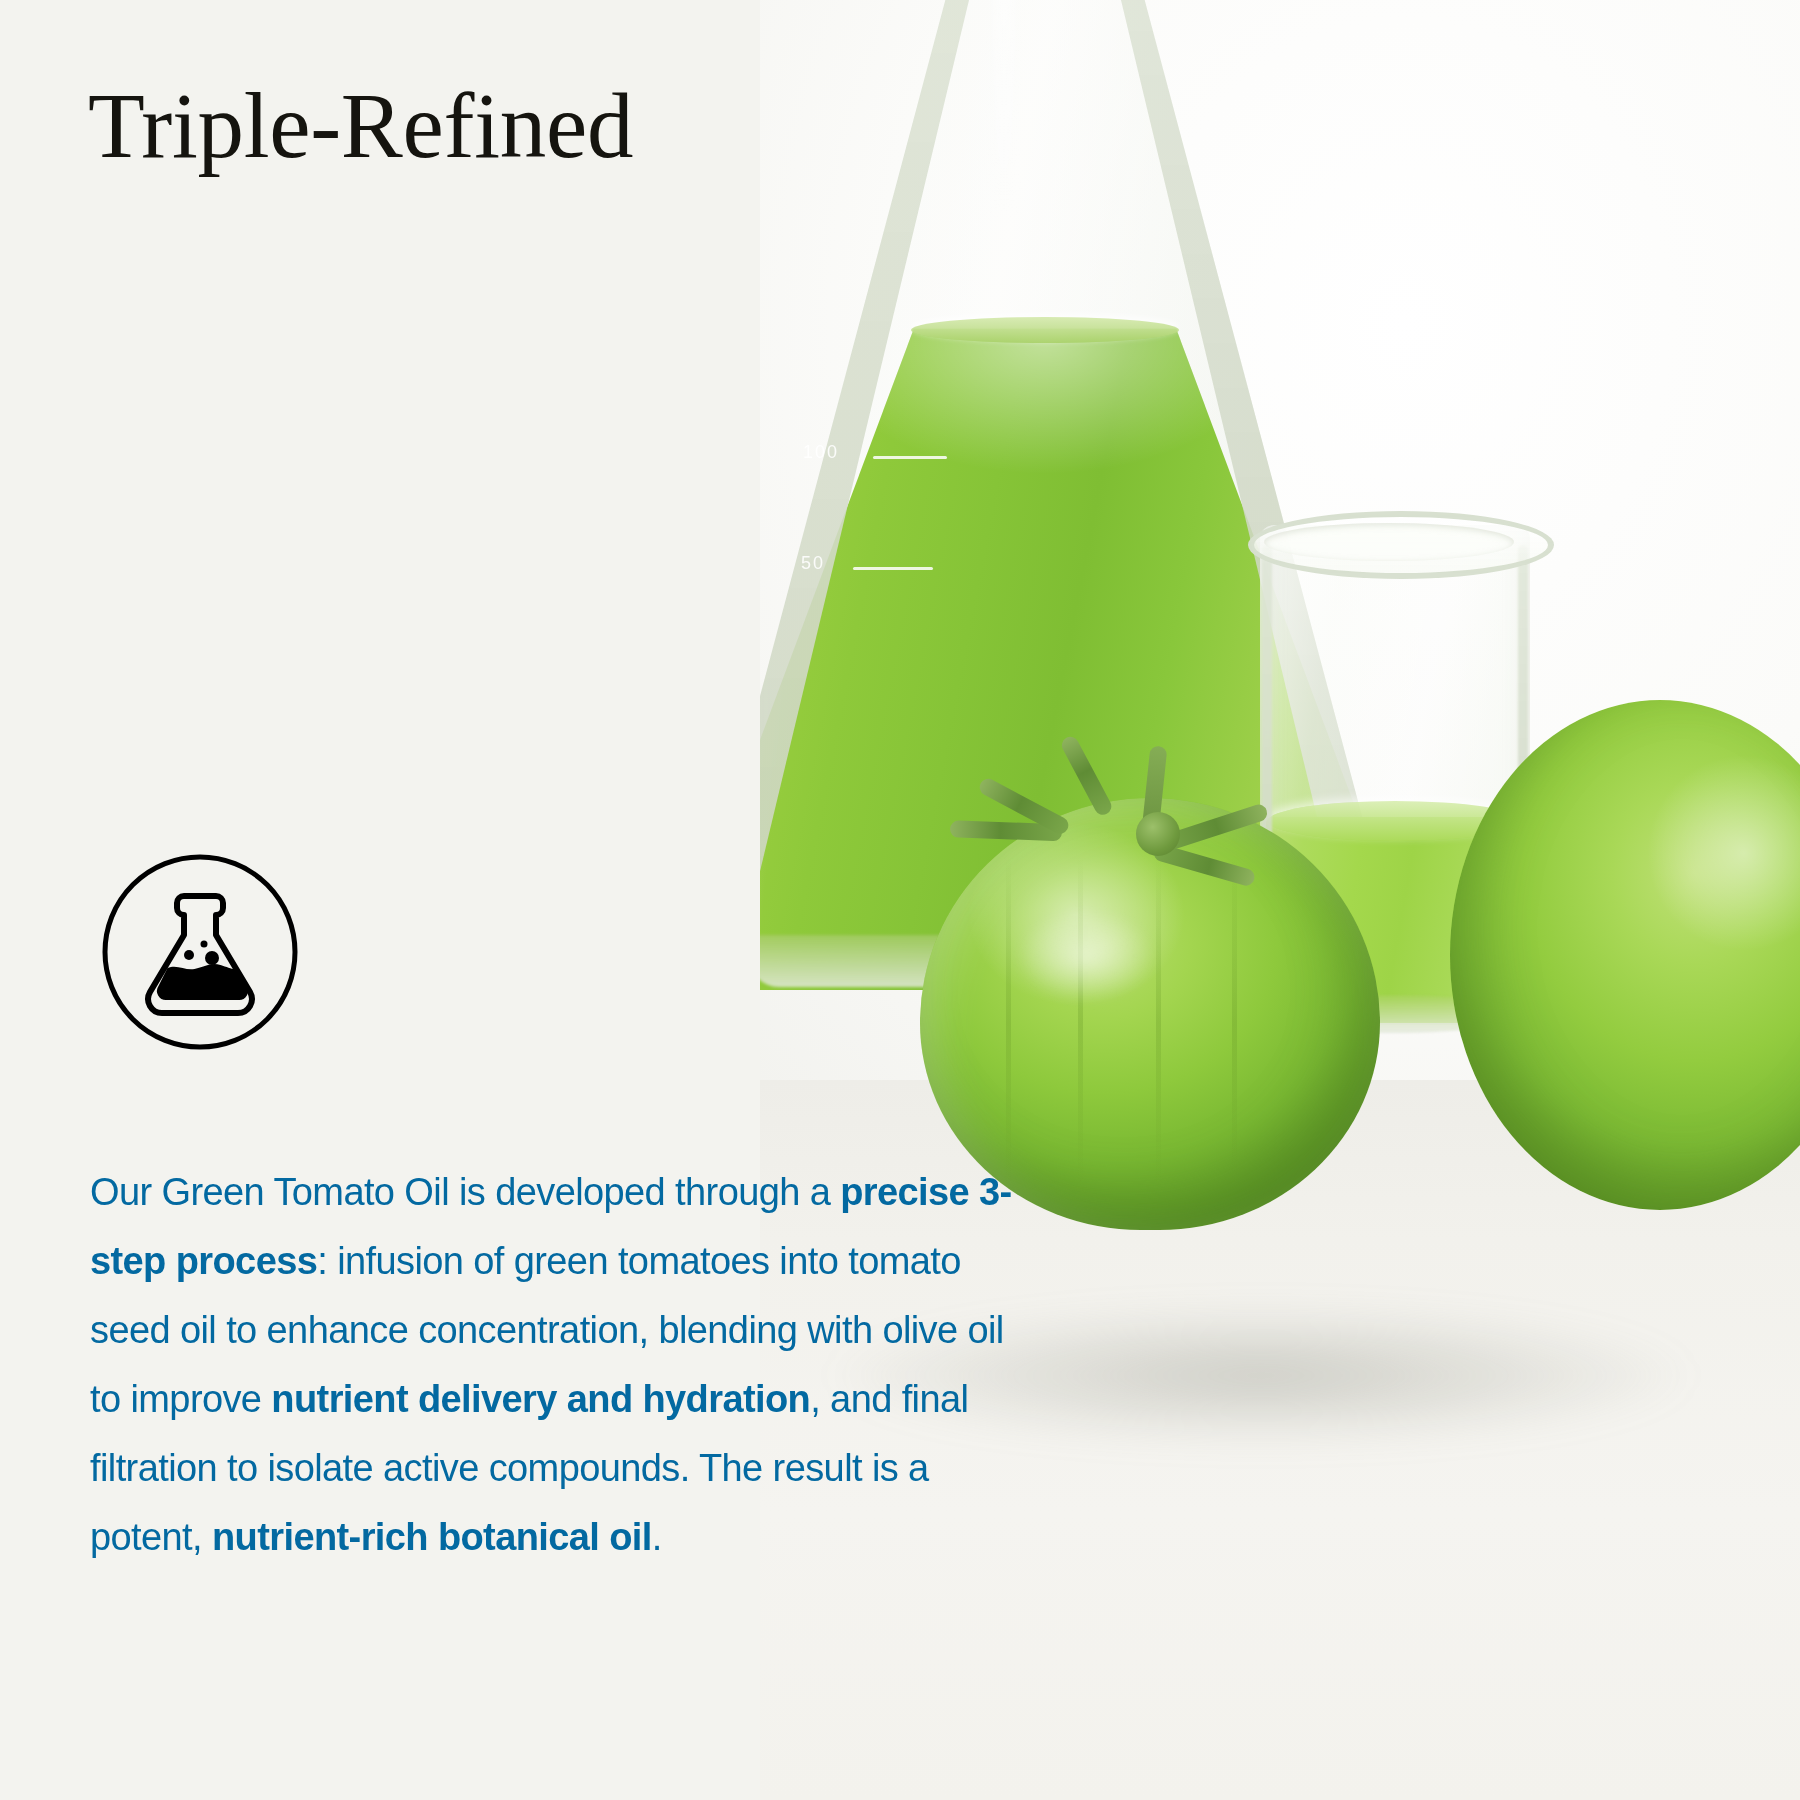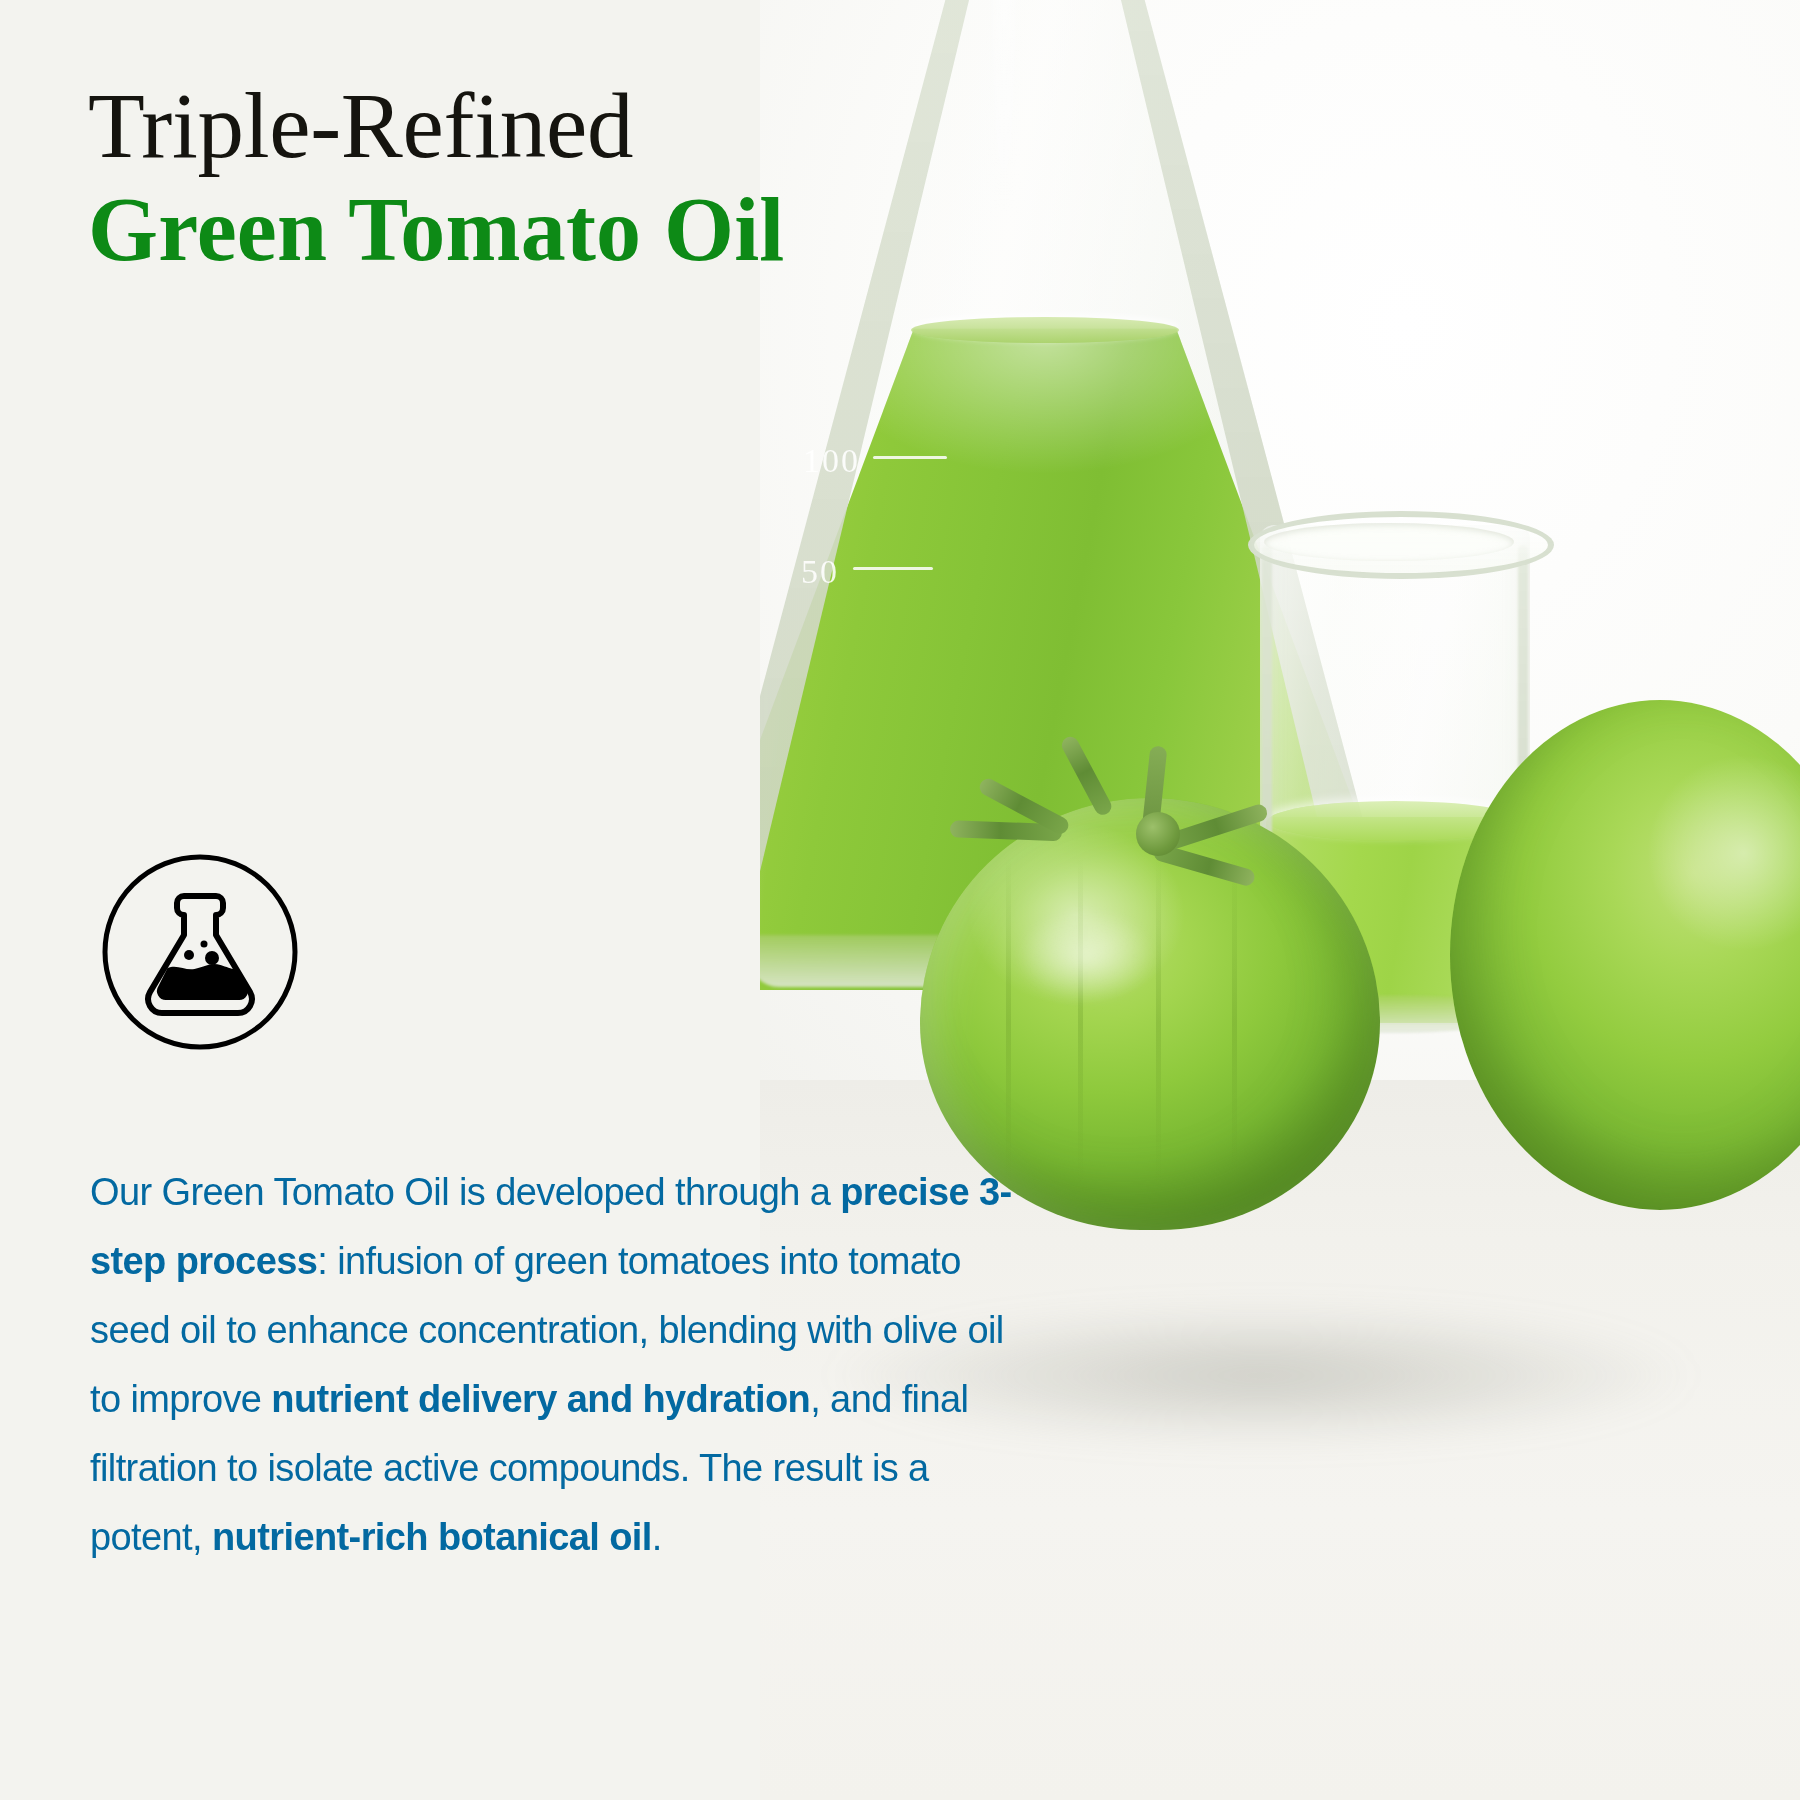--- a/index.html
+++ b/index.html
@@ -76,22 +76,22 @@
     clip-path:polygon(55.5% 0%, 58.5% 0%, 100% 86%, 100% 89%, 95.5% 92%);
     background:linear-gradient(180deg, rgba(222,228,214,.8), rgba(200,209,188,.9));
     filter:blur(.6px);
   }
   .flask-base{
     position:absolute;left:24px;top:1105px;width:592px;height:52px;
     border-radius:0 0 30px 30px;
     background:linear-gradient(180deg, rgba(176,205,122,.55), rgba(226,232,218,.85));
     filter:blur(1.5px);
   }
-  .grad{position:absolute;color:rgba(255,255,255,.88);font-size:34px;letter-spacing:2px;
-    font-family:Liberation Serif, serif;}
+  .grad{position:absolute;color:rgba(255,255,255,.88);font-size:18px;letter-spacing:2px;
+    font-family:Liberation Sans, sans-serif;}
   .grad-tick{position:absolute;height:3px;background:rgba(255,255,255,.85);border-radius:2px;}
 
   
   .beaker{position:absolute;left:500px;top:525px;width:270px;height:520px;}
   .beaker-glass{
     position:absolute;left:0;top:0;width:270px;height:500px;
     border-radius:14px 14px 26px 26px;
     background:linear-gradient(100deg, rgba(255,255,255,.78) 0%, rgba(250,252,248,.42) 25%,
       rgba(255,255,255,.22) 55%, rgba(242,246,238,.5) 85%, rgba(253,254,251,.8) 100%);
     box-shadow:inset 0 0 26px rgba(196,202,186,.35);
@@ -236,21 +236,20 @@
         <div class="leaf" style="transform:rotate(16deg);left:116px;top:84px;width:104px;"></div>
         <div class="leaf" style="transform:rotate(242deg);left:60px;top:40px;width:86px;"></div>
         <div class="stem-up"></div>
         <div class="stem-knob"></div>
       </div>
     </div>
   </div>
 
   <div class="headline">
     <div class="ln">Triple-Refined</div>
-    <div class="ln accent" style="color: rgb(13, 138, 22);">Green Tomato Oil</div>
   </div>
 
   <div class="icon-badge">
     <svg viewBox="0 0 200 200" width="200" height="200" aria-hidden="true">
       <circle cx="100" cy="100" r="95" fill="none" stroke="#000" stroke-width="5"></circle>
       <path d="M84 44 h32 a7 7 0 0 1 7 7 v5 a7 7 0 0 1 -7 7 v20
                l34 57 a14 14 0 0 1 -12 21 h-76 a14 14 0 0 1 -12 -21
                l34 -57 v-20 a7 7 0 0 1 -7 -7 v-5 a7 7 0 0 1 7 -7 z" fill="none" stroke="#000" stroke-width="6" stroke-linejoin="round"></path>
       <path d="M67.5 116 c10 -4 18 3 27 1 c10 -2 16 -7 26 -4 c7 2 12 5 16 4
                l10 17 a9 9 0 0 1 -8 14 h-72 a9 9 0 0 1 -8 -14 z" fill="#000"></path>

